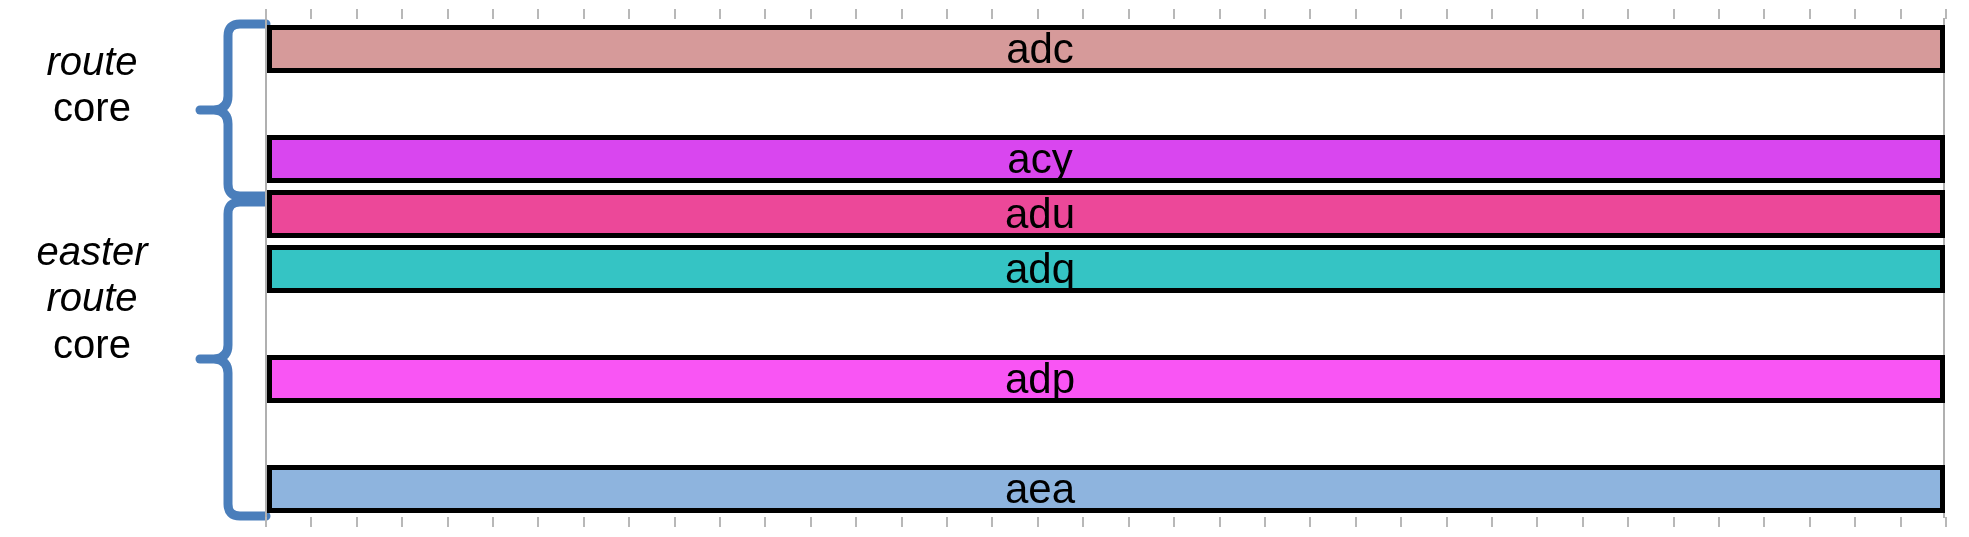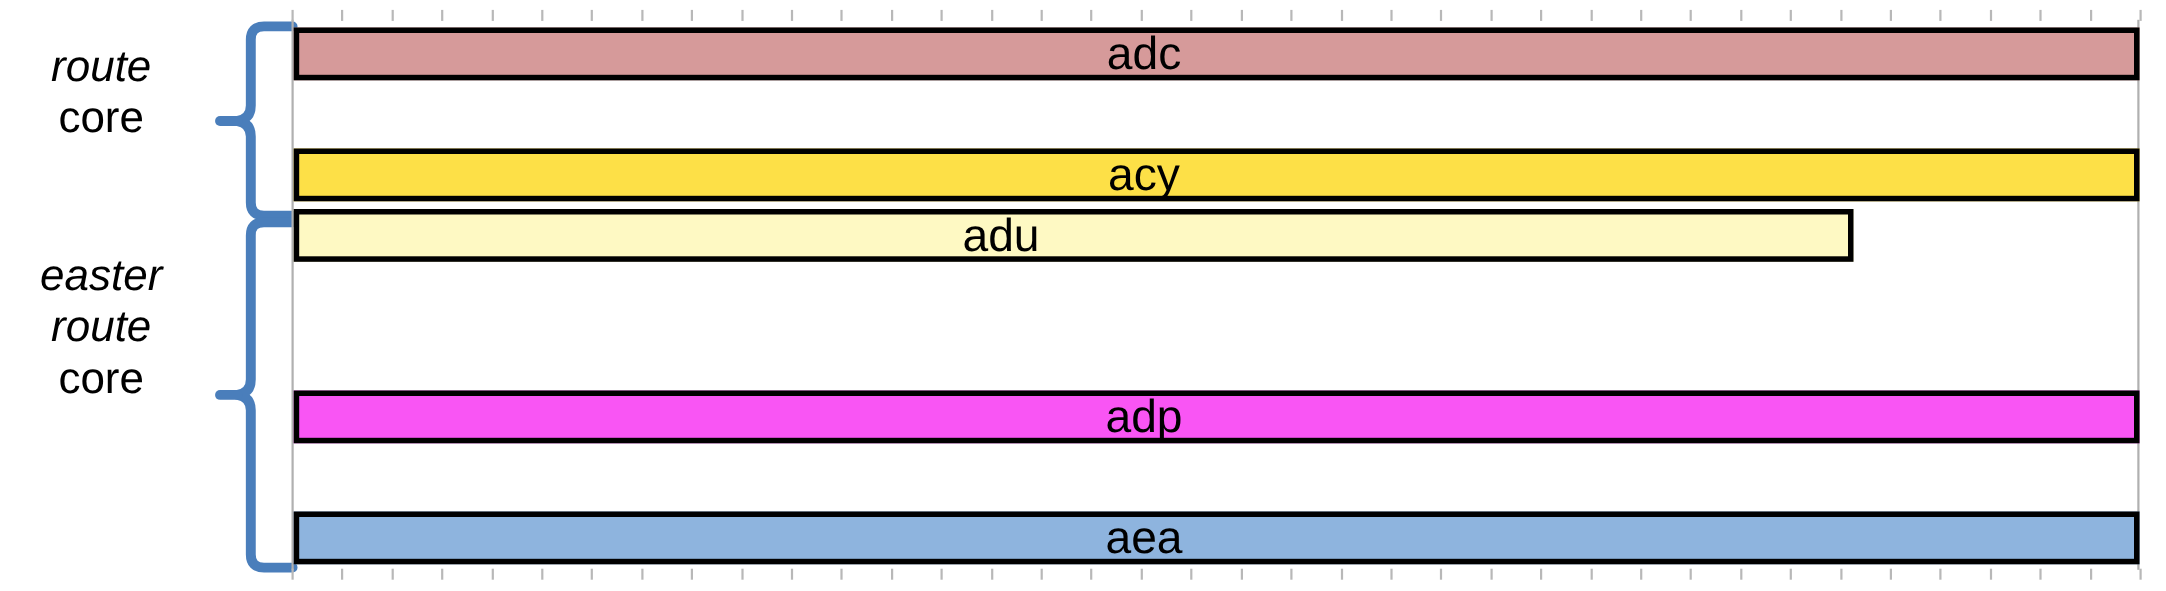--- a/index.html
+++ b/index.html
@@ -239,25 +239,28 @@
         <div class="tick" style="left: 1544px;"></div>
         <div class="tick" style="left: 1589px;"></div>
         <div class="tick" style="left: 1635px;"></div>
         <div class="tick" style="left: 1680px;"></div>
       </div>
 
     <div id="bars">
         <div class="bar" style="background: rgb(214, 154, 154); top: 3px; height: 48px; width: 1678px;">
           <span class="bar-label">adc</span>
         </div>
-        <div class="bar" style="background: #fde047; top: 113px; height: 48px; width: 1678px;">
+        <div class="bar" style="background: #d946ef; top: 113px; height: 48px; width: 1678px;">
           <span class="bar-label">acy</span>
         </div>
-        <div class="bar" style="background: #fef9c3; top: 168px; height: 48px; width: 1418px; text-align: right;">
+        <div class="bar" style="background: #ec4899; top: 168px; height: 48px; width: 1678px; text-align: right;">
           <span class="bar-label">adu</span>
+        </div>
+        <div class="bar" style="background: rgb(53, 196, 196); top: 223px; height: 48px; width: 1678px;">
+          <span class="bar-label">adq</span>
         </div>
         <div class="bar" style="background: rgb(249, 85, 244); top: 333px; height: 48px; width: 1678px;">
           <span class="bar-label">adp</span>
         </div>
         <div class="bar" style="background: rgb(142, 180, 222); top: 443px; height: 48px; width: 1678px;">
           <span class="bar-label">aea</span>
         </div>
       </div>
 
   </div>

